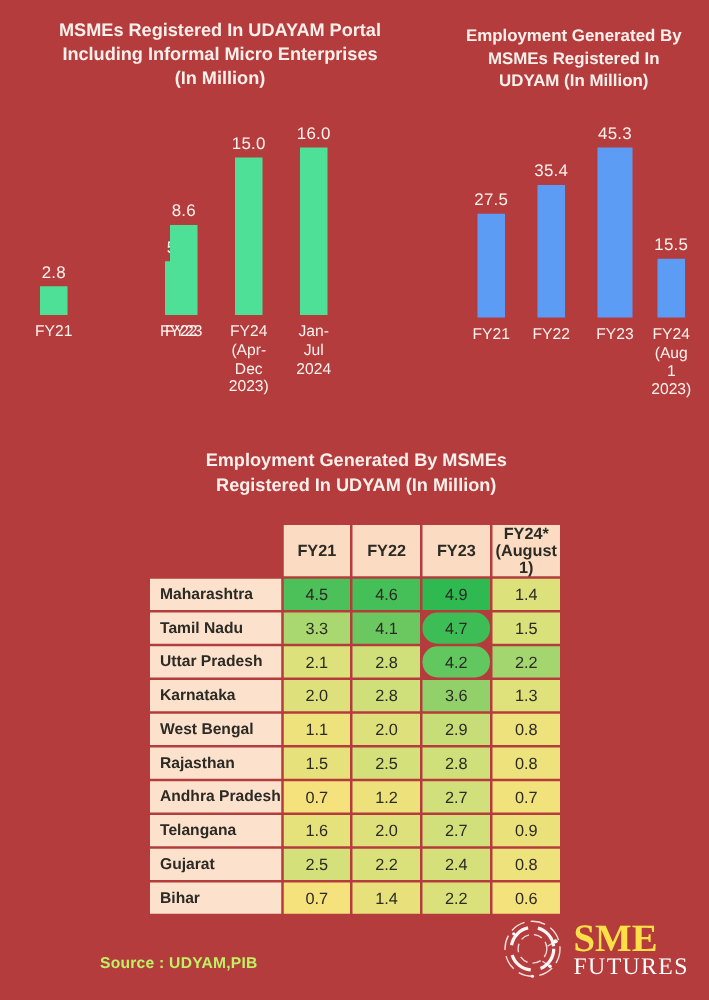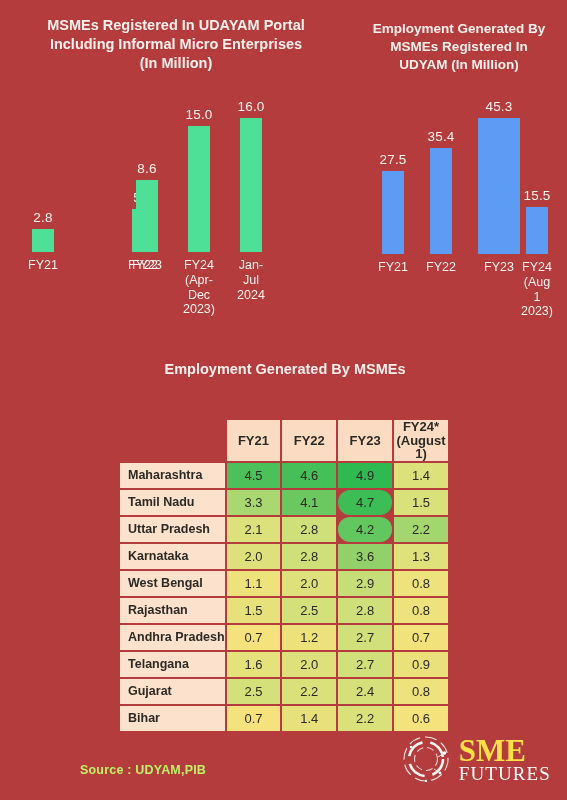--- a/index.html
+++ b/index.html
@@ -163,37 +163,38 @@
       <div class="bar-col" style="left: 22px; width: 22px; bottom: 0px; height: 158px;">
         <div class="bar-val">27.5</div>
         <div class="bar-rect" style="height: 82.5607px; background: rgb(92, 156, 245);"></div>
         <div class="bar-lab">FY21</div>
       </div>
       <div class="bar-col" style="left: 70px; width: 22px; bottom: 0px; height: 158px;">
         <div class="bar-val">35.4</div>
         <div class="bar-rect" style="height: 106.278px; background: rgb(92, 156, 245);"></div>
         <div class="bar-lab">FY22</div>
       </div>
-      <div class="bar-col" style="left: 118px; width: 42px; bottom: 0px; height: 158px;">
+      <div class="bar-col" style="left: 118px; width: 28px; bottom: 0px; height: 158px;">
         <div class="bar-val">45.3</div>
         <div class="bar-rect" style="height: 136px; background: rgb(92, 156, 245);"></div>
         <div class="bar-lab">FY23</div>
       </div>
       <div class="bar-col" style="left: 166px; width: 22px; bottom: 0px; height: 158px;">
         <div class="bar-val">15.5</div>
         <div class="bar-rect" style="height: 46.5342px; background: rgb(92, 156, 245);"></div>
         <div class="bar-lab">FY24
 (Aug 1
 2023)</div>
       </div>
     </div>
 </div>
 
 <div id="table-title">
   <div>Employment Generated By MSMEs</div>
+  <div>Registered In UDYAM (In Million)</div>
 </div>
 
 <table id="emp-table">
   <thead>
     <tr>
       <th class="corner"></th>
     <th><span>FY21</span></th>
         <th><span>FY22</span></th>
         <th><span>FY23</span></th>
         <th><span>FY24*</span><span class="sub">(August 1)</span></th>

